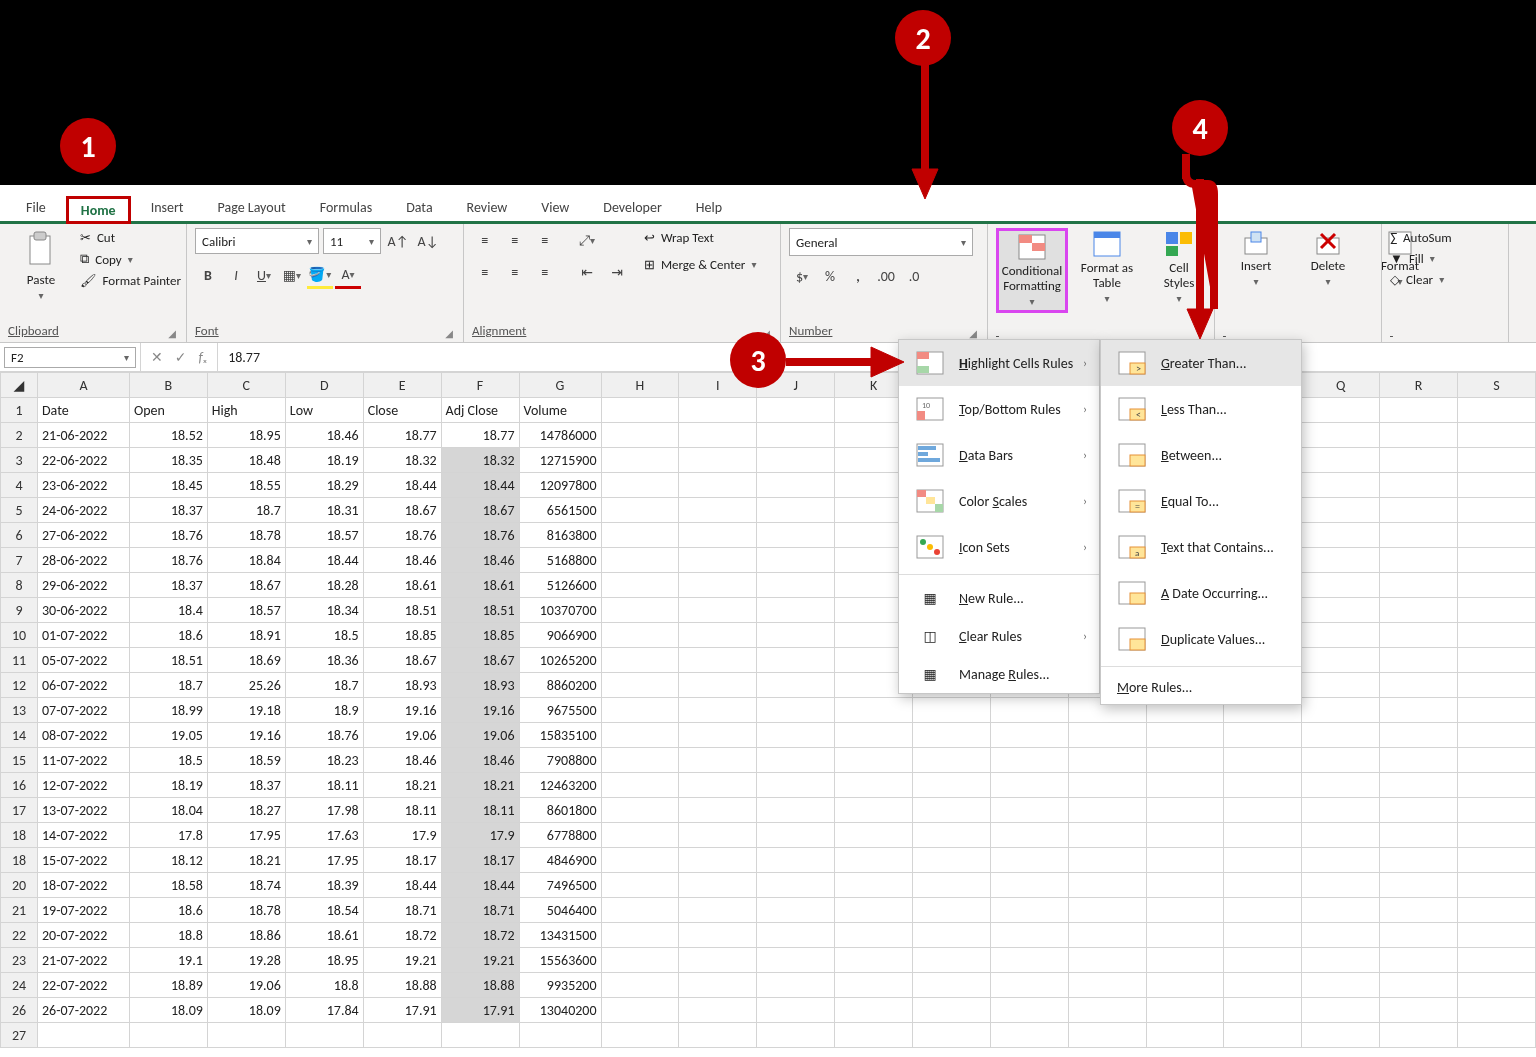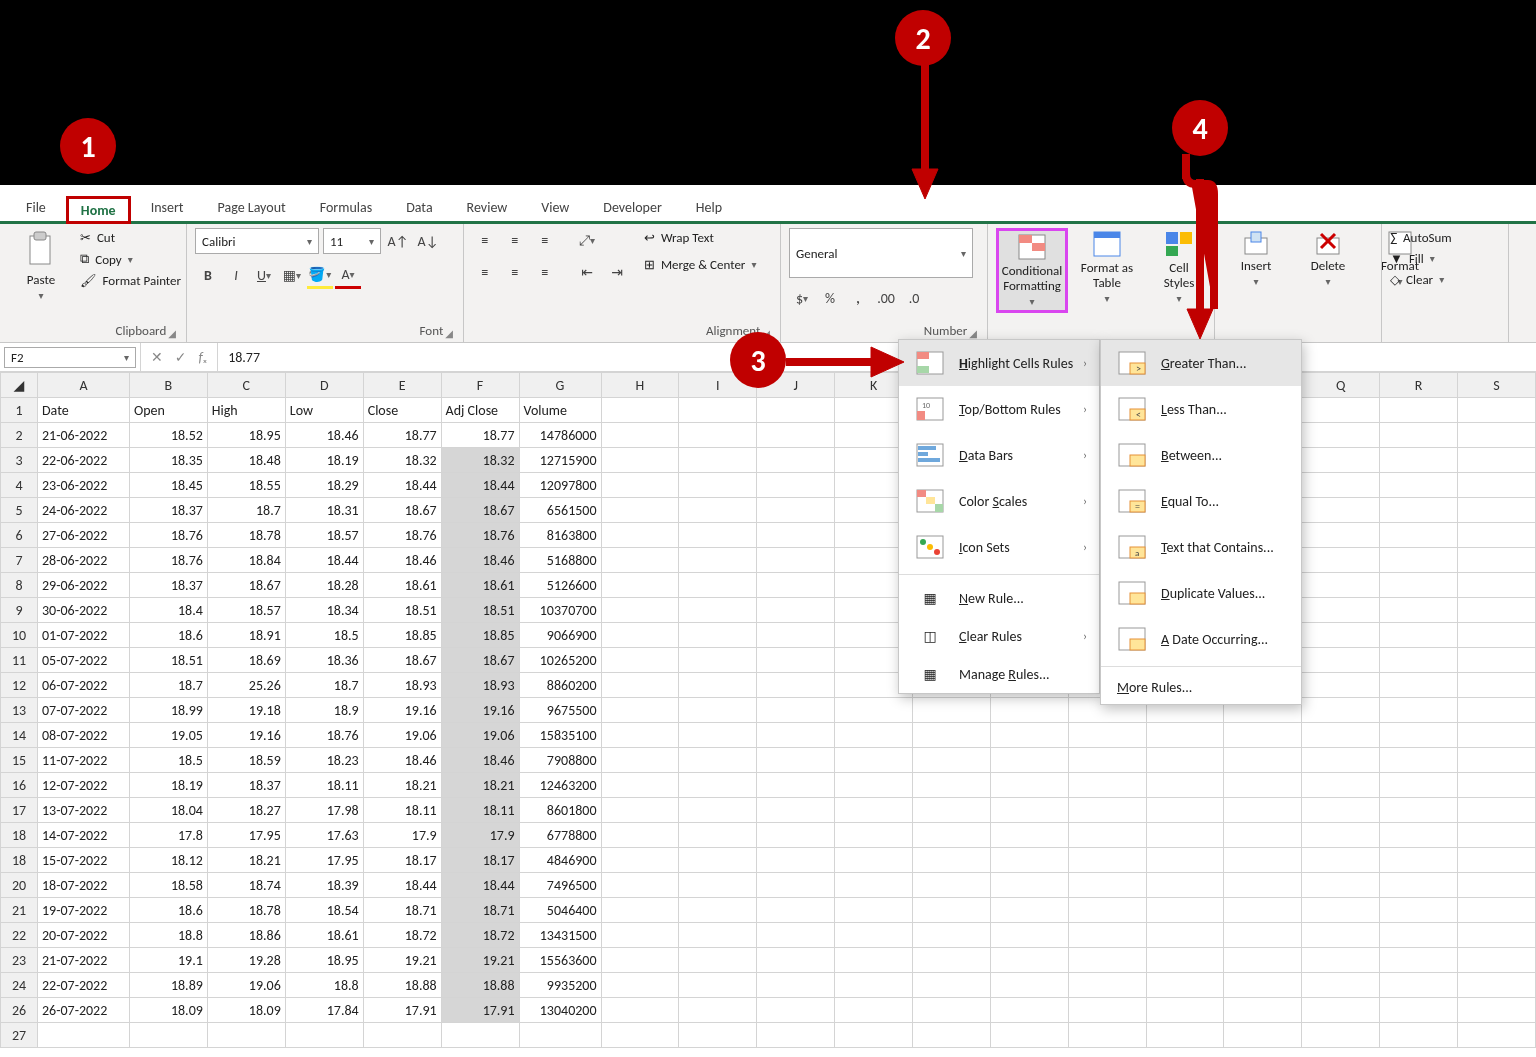--- a/index.html
+++ b/index.html
@@ -23,33 +23,33 @@
   
   .tabs{display:flex;align-items:flex-end;background:#fff;border-bottom:3px solid var(--green);height:36px;padding-left:12px;gap:6px;position:relative;}
   .tabs .tab{padding:6px 14px 5px;color:#444;cursor:default;}
   .tabs .tab.active{border-bottom:3px solid var(--green);color:var(--green);font-weight:600;margin-bottom:-3px;}
   .tabs .tab.boxed{border:3px solid var(--callout);padding:3px 12px 2px;margin-bottom:-3px;}
 
   
   .ribbon{background:var(--ribbon-bg);display:flex;height:118px;border-bottom:1px solid var(--ribbon-border);position:relative;}
   .group{display:flex;flex-direction:column;justify-content:space-between;border-right:1px solid var(--ribbon-border);padding:4px 8px 2px;}
   .group-body{display:flex;align-items:flex-start;gap:6px;flex:1;}
-  .group-label{text-align:right;font-size:13px;color:var(--group-label);padding:2px 0;}
+  .group-label{text-align:left;font-size:13px;color:var(--group-label);padding:2px 0;text-decoration:underline;}
 
   .vbtn{display:flex;flex-direction:column;align-items:center;justify-content:flex-end;padding:2px 6px;gap:2px;font-size:13px;text-align:center;min-width:54px;}
   .vbtn svg{display:block;}
   .small-row{display:flex;align-items:center;gap:6px;font-size:13px;padding:2px 0;white-space:nowrap;}
   .stack{display:flex;flex-direction:column;gap:2px;}
 
   .fontname{width:110px;height:24px;border:1px solid #aaa;background:#fff;padding:0 6px;font-size:13px;display:flex;align-items:center;justify-content:space-between;}
   .fontsize{width:44px;height:24px;border:1px solid #aaa;background:#fff;padding:0 6px;font-size:13px;display:flex;align-items:center;justify-content:space-between;}
   .chev{font-size:10px;color:#666;}
   .iconbtn{width:26px;height:24px;display:inline-flex;align-items:center;justify-content:center;color:#444;}
 
-  .numfmt{width:170px;height:24px;border:1px solid #aaa;background:#fff;padding:12px 6px;font-size:13px;display:flex;align-items:center;justify-content:space-between;}
+  .numfmt{width:170px;height:24px;border:1px solid #aaa;background:#fff;padding:1px 6px;font-size:13px;display:flex;align-items:center;justify-content:space-between;}
 
   .dlg-launch{font-size:10px;color:#888;align-self:flex-end;padding:0 2px;}
 
   
   .fbar{display:flex;align-items:center;border-bottom:1px solid var(--grid-border);height:28px;}
   .namebox{width:118px;border:1px solid #aaa;margin:2px 4px;padding:2px 6px;display:flex;justify-content:space-between;align-items:center;font-size:13px;background:#fff;}
   .fbar-btns{display:flex;color:#888;gap:12px;padding:0 10px;border-left:1px solid var(--grid-border);border-right:1px solid var(--grid-border);height:100%;align-items:center;font-size:14px;}
   .fbar-input{flex:1;padding:2px 10px;font-size:14px;}
 
   
@@ -1087,30 +1087,30 @@
       </span>
     <span class="lbl"><u class="access">T</u>ext that Contains...</span>
   </div>
   <div class="menu-item">
     <span class="mi-icon">
         <svg>
           <rect x="1" y="1" width="26" height="22" fill="#fff" stroke="#999"></rect>
           <rect x="12" y="12" width="15" height="11" fill="#ffe599" stroke="#e69138"></rect>
         </svg>
       </span>
-    <span class="lbl"><u class="access">D</u>uplicate Values...</span>
+    <span class="lbl"><u class="access">A</u> Date Occurring...</span>
   </div>
   <div class="menu-item">
     <span class="mi-icon">
         <svg>
           <rect x="1" y="1" width="26" height="22" fill="#fff" stroke="#999"></rect>
           <rect x="12" y="12" width="15" height="11" fill="#ffe599" stroke="#e69138"></rect>
         </svg>
       </span>
-    <span class="lbl"><u class="access">A</u> Date Occurring...</span>
+    <span class="lbl"><u class="access">D</u>uplicate Values...</span>
   </div>
   <div class="menu-sep"></div>
   <div class="menu-item" style="padding:8px 16px;justify-content:flex-start">
     <span class="lbl"><u class="access">M</u>ore Rules...</span>
   </div>
 </div>
 
 <div class="callout-circle" style="left:60px;top:118px;">1</div>
 
 <div class="callout-circle" style="left:895px;top:10px;">2</div>

